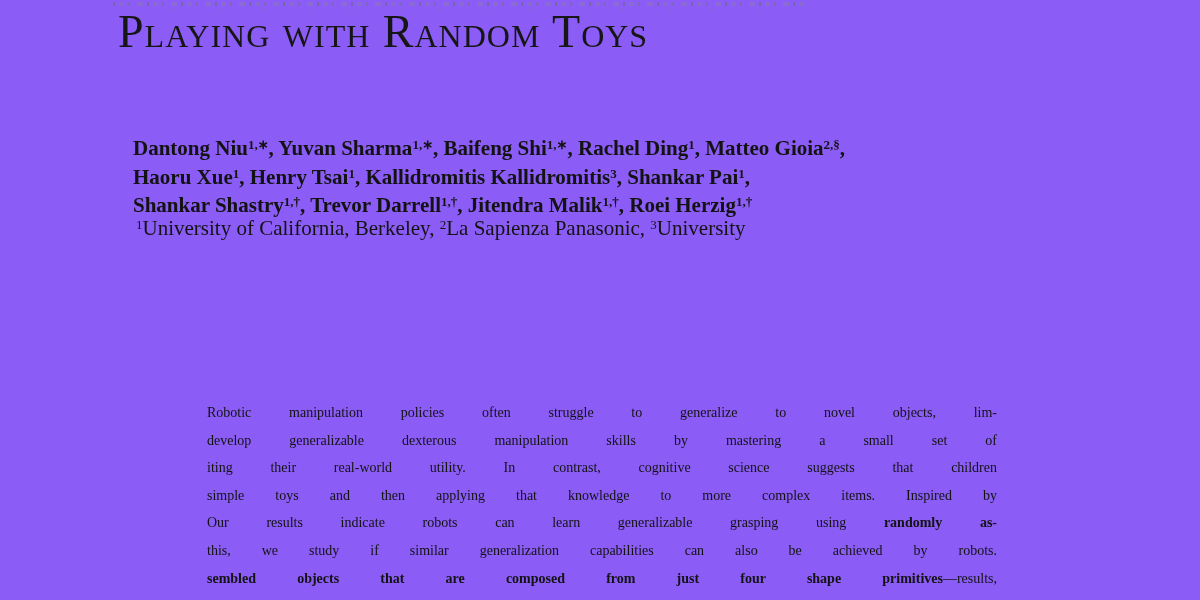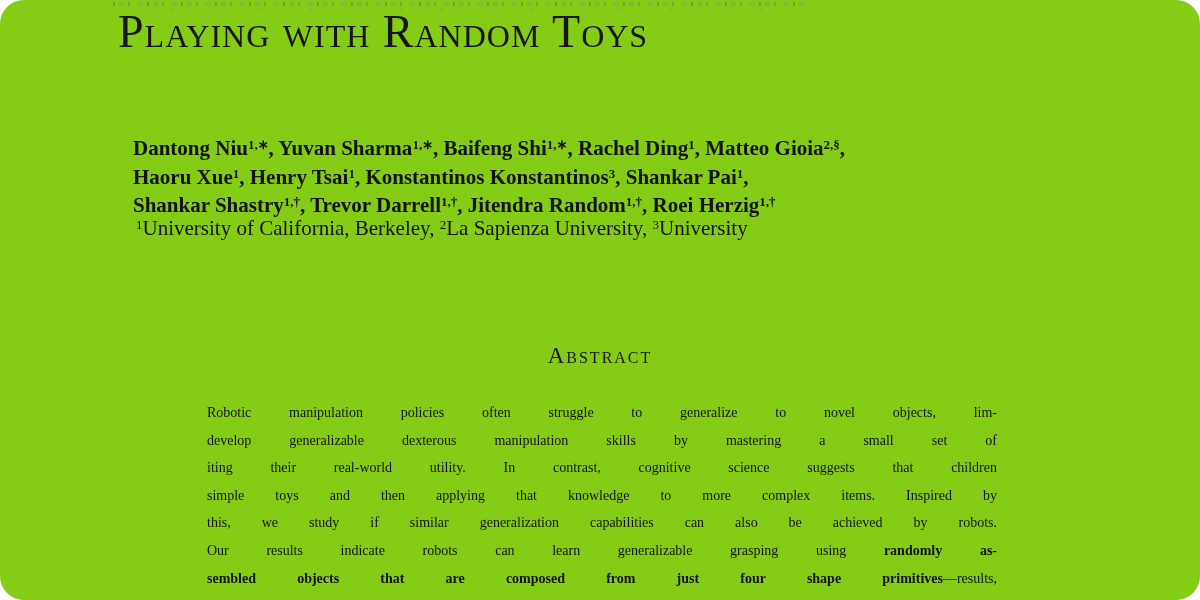--- a/index.html
+++ b/index.html
@@ -1,24 +1,23 @@
 <!DOCTYPE html>
 <html><head>
 <meta charset="utf-8">
 <style>
   * { margin:0; padding:0; box-sizing:border-box; }
   html,body { background:#ffffff; }
   .page {
     position:relative;
     width:1200px; height:600px;
-    background:#84cc16;
+    background:#8b5cf6;
     color:#121212;
     font-family:"Liberation Serif", serif;
     overflow:hidden;
-    border-radius:24px;
   }
   
   .clipped-line {
     position:absolute; left:113px; top:2px; width:692px; height:4px;
     background-image:repeating-linear-gradient(90deg,
       rgba(105,105,105,0.50) 0px 2px, transparent 2px 6px,
       rgba(135,135,135,0.34) 6px 11px, transparent 11px 15px,
       rgba(115,115,115,0.45) 15px 17px, transparent 17px 24px,
       rgba(140,140,140,0.30) 24px 30px, transparent 30px 34px);
   }
@@ -84,36 +83,35 @@
   <div class="clipped-line"></div>
   <div class="clipped-line-2"></div>
 
   <div class="title">Playing with Random Toys</div>
 
   <div class="authors">
     <div class="author-line">
       <span>Dantong Niu</span><sup class="auth-sup">1,∗</sup><span>, </span><span>Yuvan Sharma</span><sup class="auth-sup">1,∗</sup><span>, </span><span>Baifeng Shi</span><sup class="auth-sup">1,∗</sup><span>, </span><span>Rachel Ding</span><sup class="auth-sup">1</sup><span>, </span><span>Matteo Gioia</span><sup class="auth-sup">2,§</sup><span>,</span>
     </div>
     <div class="author-line">
-      <span>Haoru Xue</span><sup class="auth-sup">1</sup><span>, </span><span>Henry Tsai</span><sup class="auth-sup">1</sup><span>, </span><span>Konstantinos Konstantinos</span><sup class="auth-sup">3</sup><span>, </span><span>Shankar Pai</span><sup class="auth-sup">1</sup><span>,</span>
+      <span>Haoru Xue</span><sup class="auth-sup">1</sup><span>, </span><span>Henry Tsai</span><sup class="auth-sup">1</sup><span>, </span><span>Kallidromitis Kallidromitis</span><sup class="auth-sup">3</sup><span>, </span><span>Shankar Pai</span><sup class="auth-sup">1</sup><span>,</span>
     </div>
     <div class="author-line">
-      <span>Shankar Shastry</span><sup class="auth-sup">1,†</sup><span>, </span><span>Trevor Darrell</span><sup class="auth-sup">1,†</sup><span>, </span><span>Jitendra Random</span><sup class="auth-sup">1,†</sup><span>, </span><span>Roei Herzig</span><sup class="auth-sup">1,†</sup><span></span>
+      <span>Shankar Shastry</span><sup class="auth-sup">1,†</sup><span>, </span><span>Trevor Darrell</span><sup class="auth-sup">1,†</sup><span>, </span><span>Jitendra Malik</span><sup class="auth-sup">1,†</sup><span>, </span><span>Roei Herzig</span><sup class="auth-sup">1,†</sup><span></span>
     </div>
   </div>
 
   <div class="affiliations">
-    <sup class="aff-sup">1</sup><span>University of California, Berkeley, </span><sup class="aff-sup">2</sup><span>La Sapienza University, </span><sup class="aff-sup">3</sup><span>University</span>
+    <sup class="aff-sup">1</sup><span>University of California, Berkeley, </span><sup class="aff-sup">2</sup><span>La Sapienza Panasonic, </span><sup class="aff-sup">3</sup><span>University</span>
   </div>
 
-  <div class="abstract-heading">Abstract</div>
 
   <div class="abstract-body">
     <div class="abs-line"><span>Robotic manipulation policies often struggle to generalize to novel objects, lim-</span></div>
     <div class="abs-line"><span>develop generalizable dexterous manipulation skills by mastering a small set of</span></div>
     <div class="abs-line"><span>iting their real-world utility. In contrast, cognitive science suggests that children</span></div>
     <div class="abs-line"><span>simple toys and then applying that knowledge to more complex items. Inspired by</span></div>
+    <div class="abs-line"><span>Our results indicate robots can learn generalizable grasping using </span><span class="bold">randomly as-</span></div>
     <div class="abs-line"><span>this, we study if similar generalization capabilities can also be achieved by robots.</span></div>
-    <div class="abs-line"><span>Our results indicate robots can learn generalizable grasping using </span><span class="bold">randomly as-</span></div>
     <div class="abs-line"><span class="bold">sembled objects that are composed from just four shape primitives</span><span>—results,</span></div>
   </div>
 
 </div>
 
 </body></html>

